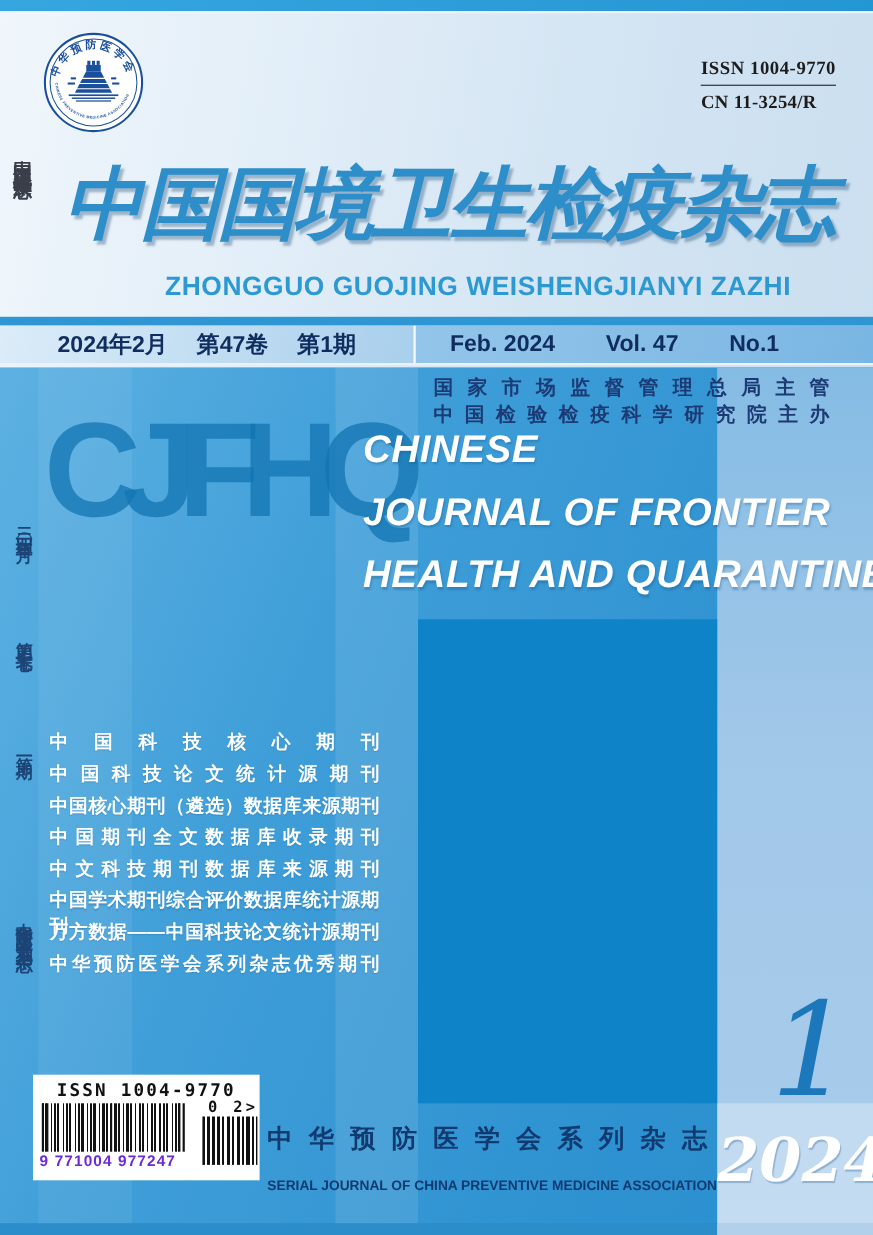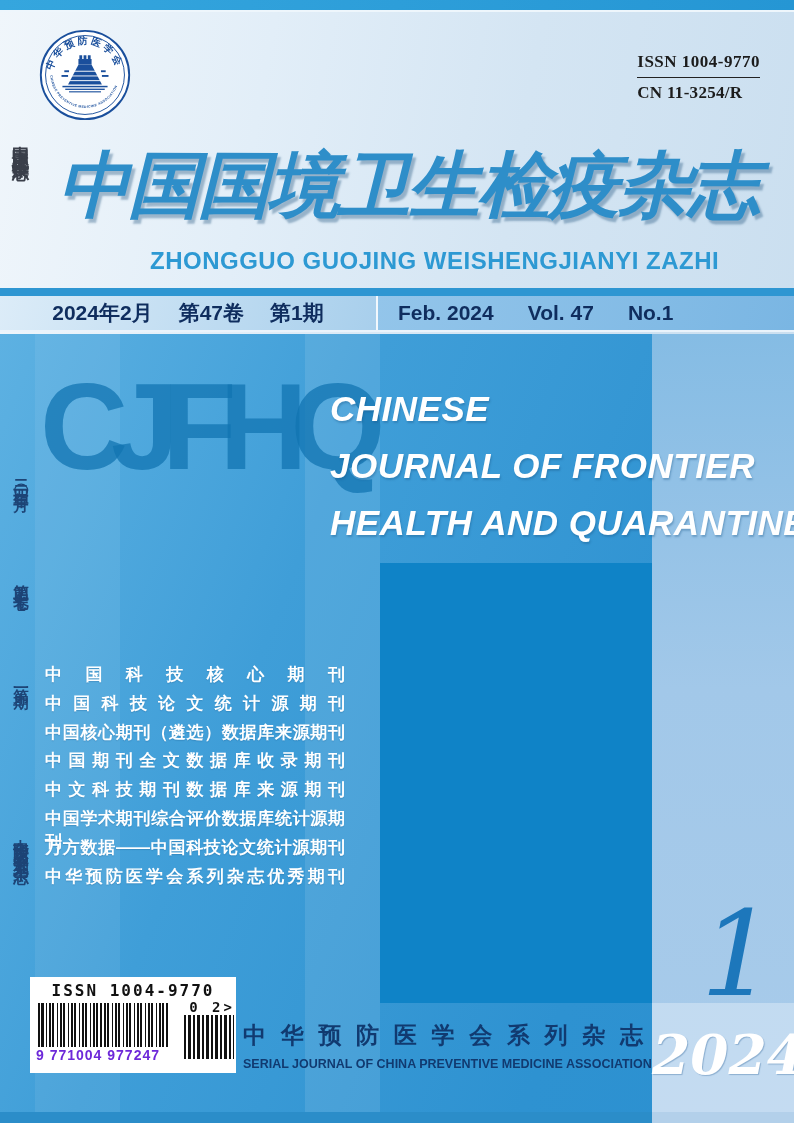--- a/index.html
+++ b/index.html
@@ -40,21 +40,21 @@
   .bar-shadow{position:absolute;left:0;top:288px;width:794px;height:8px;
     background:#2e96d2;}
   .issue-bar{position:absolute;left:0;top:296px;width:794px;height:36px;
     border-bottom:2px solid #eaf3fb;display:flex;}
   .issue-bar .left{width:378px;height:100%;
     background:linear-gradient(105deg,#dcecf8,#a8cfec);
     display:flex;align-items:center;justify-content:center;gap:26px;
     border-right:2px solid #f2f8fd;}
   .issue-bar .right{flex:1;height:100%;
     background:linear-gradient(105deg,#93c5ea,#7ab6e3);
-    display:flex;align-items:center;gap:34px;padding-left:20px;}
+    display:flex;align-items:center;gap:46px;padding-left:31px;}
   .issue-bar span{font-family:Liberation Sans, sans-serif;font-weight:800;
     font-size:21px;color:#0f2d5e;white-space:nowrap;}
   
   .body-bg{position:absolute;left:0;top:334px;width:794px;height:789px;
     background:linear-gradient(112deg,#5db1e2 0%,#3f9ed8 35%,#2e92d1 75%,#2b90d0 100%);}
   .band1{position:absolute;left:35px;top:0;width:85px;height:100%;background:rgba(255,255,255,.07);}
   .band2{position:absolute;left:305px;top:0;width:75px;height:100%;background:rgba(255,255,255,.10);}
   .right-panel{position:absolute;left:652px;top:334px;width:142px;height:789px;
     background:linear-gradient(to bottom,#85bce4 0%,#a2c8e9 45%,#a8cbea 100%);}
   .right-panel .light-band{position:absolute;left:0;top:669px;width:100%;height:109px;
@@ -93,21 +93,21 @@
   .addon-label{position:absolute;left:148px;top:-4px;width:56px;
     font-family:"DejaVu Sans Mono",monospace;font-size:14px;font-weight:700;color:#111;
     letter-spacing:3px;text-align:center;}
   .digits{position:absolute;left:0;top:44px;width:140px;background:#fff;
     font-family:Liberation Sans, sans-serif;font-size:14px;font-weight:700;color:#6d28d9;
     letter-spacing:1px;white-space:nowrap;}
   
   .footer-series{position:absolute;left:243px;top:1020px;width:400px;z-index:5;}
   .footer-series .cn{font-size:23px;font-weight:800;color:#113a70;
     text-align:justify;text-align-last:justify;}
-  .footer-series .en{margin-top:6px;font-size:12.5px;font-weight:700;color:#113a70;
+  .footer-series .en{margin-top:20px;font-size:12.5px;font-weight:700;color:#113a70;
     letter-spacing:0px;white-space:nowrap;text-align:center;}
   
   .badge-num{position:absolute;left:688px;top:890px;width:100px;text-align:center;
     font-family:"DejaVu Serif",serif;font-style:italic;font-size:118px;line-height:1.1;
     color:#1d77bb;z-index:6;}
   .badge-year{position:absolute;left:652px;top:1022px;width:142px;text-align:center;
     font-family:"DejaVu Serif",serif;font-style:italic;font-size:55px;font-weight:700;
     color:#ffffff;z-index:6;text-shadow:1px 1px 1px rgba(60,110,160,.4);}
 </style>
 </head>
@@ -185,20 +185,24 @@
   </div>
   <div class="dark-rect"></div>
   <div class="bottom-strip"></div>
   <div class="bottom-strip-r"></div>
 
   <div class="v-text side-blue side-date">二〇二四年二月</div>
   <div class="v-text side-blue side-vol">第四十七卷</div>
   <div class="v-text side-blue side-issue">第一期</div>
   <div class="v-text side-blue side-series">中华预防医学会系列杂志</div>
 
+  <div class="publisher">
+    <div>国家市场监督管理总局主管</div>
+    <div>中国检验检疫科学研究院主办</div>
+  </div>
 
   <div class="acronym">CJFHQ</div>
   <div class="en-title">
     <div>CHINESE</div>
     <div>JOURNAL OF FRONTIER</div>
     <div>HEALTH AND QUARANTINE</div>
   </div>
 
   <div class="index-list">
     <div>中国科技核心期刊</div>

